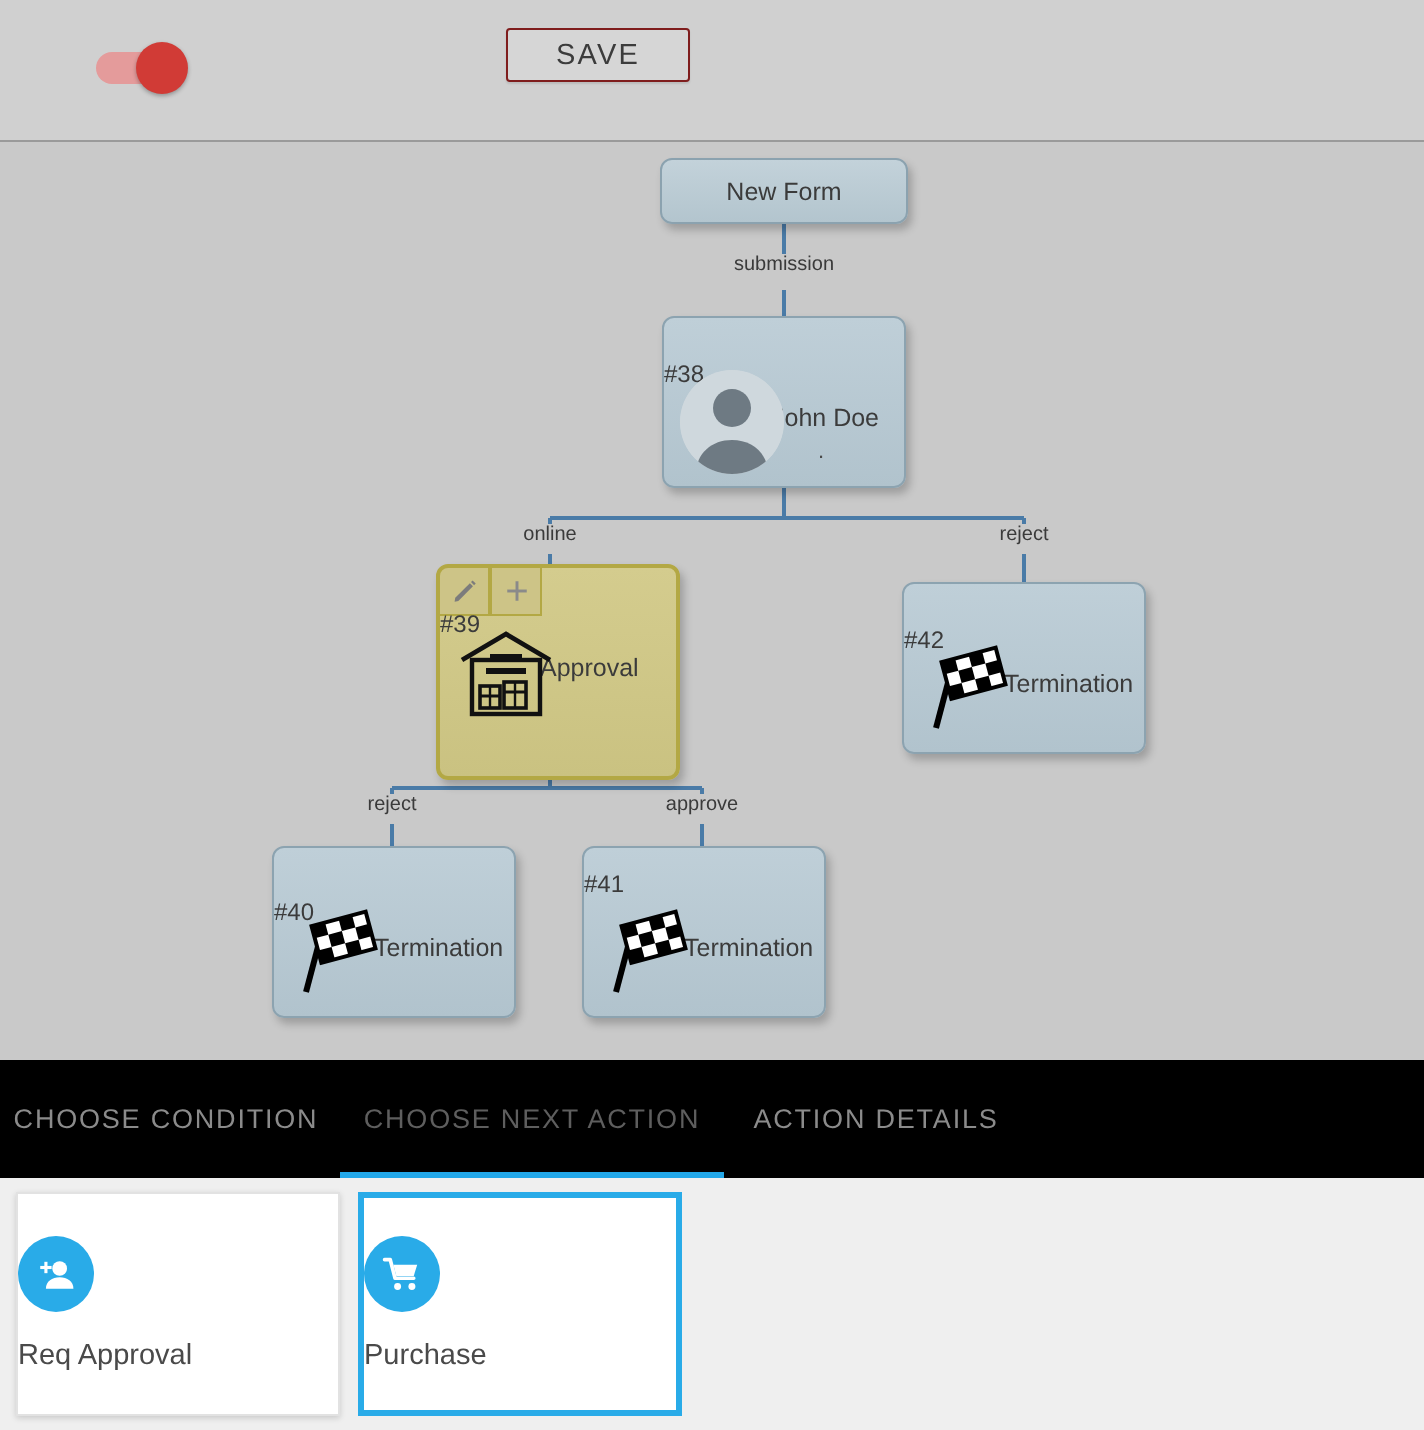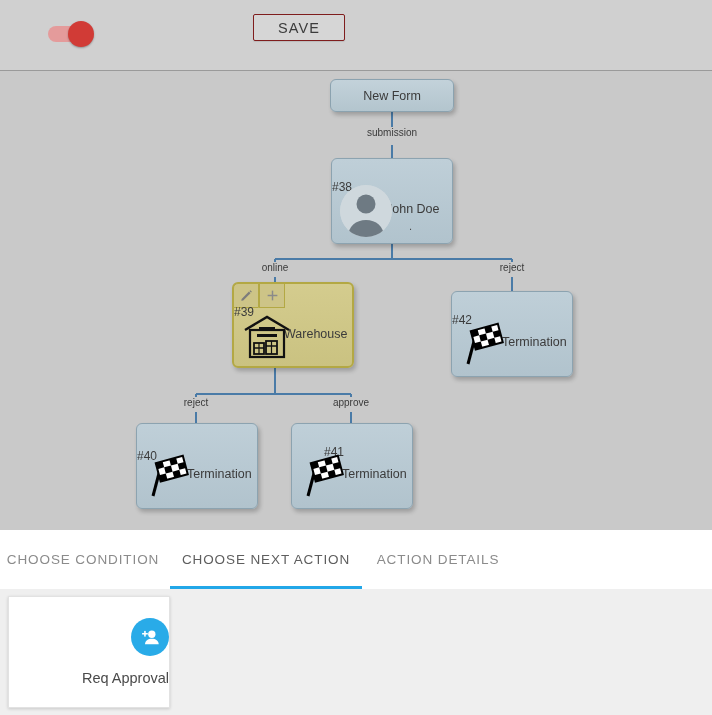--- a/index.html
+++ b/index.html
@@ -156,21 +156,21 @@
     cursor: pointer;
     box-sizing: border-box;
   }
   .node-btn:first-child { border-top-left-radius: 5px; }
 
   
   #tabbar {
     position: absolute;
     left: 0; top: 530px;
     width: 712px; height: 59px;
-    background: #ffffff;
+    background: #000000;
     box-sizing: border-box;
   }
   .tab {
     position: absolute;
     top: 0; height: 59px;
     display: flex;
     align-items: center;
     justify-content: center;
     font-size: 13.5px;
     letter-spacing: .9px;
@@ -194,21 +194,21 @@
     background: #efefef;
   }
   .card {
     position: absolute;
     top: 7px;
     width: 162px; height: 112px;
     background: #ffffff;
     box-sizing: border-box;
     display: flex;
     flex-direction: column;
-    align-items: flex-end;
+    align-items: flex-start;
     justify-content: center;
     cursor: pointer;
   }
   .card.plain {
     border: 1px solid #e2e2e2;
     box-shadow: 0 1px 3px rgba(0,0,0,.16);
   }
   .card.selected {
     border: 3px solid #29abe8;
   }
@@ -279,37 +279,37 @@
     <div class="node-dot" style="left:77px; top:61px;">.</div>
     <div class="avatar" style="left:8px; top:26px;">
       <svg viewBox="0 0 52 52" width="52" height="52">
         <circle cx="26" cy="26" r="26" fill="#cfd8dd"></circle>
         <circle cx="26" cy="19" r="9.5" fill="#6e7a83"></circle>
         <path d="M8 52c0-10.5 8-17 18-17s18 6.5 18 17z" fill="#6e7a83"></path>
       </svg>
     </div>
   </div>
 
-  <div class="node selected" style="left:232px; top:211px; width:122px; height:86px;">
+  <div class="node selected" style="left:218px; top:211px; width:122px; height:108px;">
     <div class="node-btns">
       <div class="node-btn">
         <svg viewBox="0 0 16 16" width="13" height="13">
           <path d="M2 12.2 L11 3.2 L12.9 5.1 L3.9 14.1 L1.6 14.6 Z" fill="#7c7c7c"></path>
           <path d="M11.7 2.5 L13.6 4.4 L14.6 3.4 L12.7 1.5 Z" fill="#7c7c7c"></path>
         </svg>
       </div>
       <div class="node-btn">
         <svg viewBox="0 0 16 16" width="13" height="13">
           <rect x="7.1" y="2" width="1.8" height="12" fill="#8a8a8a"></rect>
           <rect x="2" y="7.1" width="12" height="1.8" fill="#8a8a8a"></rect>
         </svg>
       </div>
     </div>
     <div class="node-num" style="top:21px;">#39</div>
-    <div class="node-title" style="left:50px; top:43px;">Warehouse</div>
+    <div class="node-title" style="left:50px; top:43px;">Approval</div>
     <svg style="position:absolute; left:8px; top:30px;" width="50" height="46" viewBox="0 0 50 46">
       <path d="M3 16 L25 3 L47 16" stroke="#111" stroke-width="2.4" fill="none"></path>
       <rect x="8" y="16" width="34" height="27" stroke="#111" stroke-width="2.2" fill="none"></rect>
       <rect x="17" y="13" width="16" height="3" fill="#111"></rect>
       <rect x="15" y="20" width="20" height="3" fill="#111"></rect>
       <rect x="12" y="29" width="10" height="11" stroke="#111" stroke-width="1.8" fill="none"></rect>
       <rect x="24" y="27" width="11" height="13" stroke="#111" stroke-width="1.8" fill="none"></rect>
       <line x1="12" y1="34" x2="22" y2="34" stroke="#111" stroke-width="1.5"></line>
       <line x1="24" y1="32" x2="35" y2="32" stroke="#111" stroke-width="1.5"></line>
       <line x1="17" y1="29" x2="17" y2="40" stroke="#111" stroke-width="1.2"></line>
@@ -345,21 +345,21 @@
         <rect x="25" y="8" width="7" height="6.3" fill="#000"></rect>
         <rect x="18" y="14.3" width="7" height="6.3" fill="#000"></rect>
         <rect x="32" y="14.3" width="7" height="6.3" fill="#000"></rect>
         <rect x="11" y="20.6" width="7" height="6.4" fill="#000"></rect>
         <rect x="25" y="20.6" width="7" height="6.4" fill="#000"></rect>
       </g>
     </svg>
   </div>
 
   <div class="node task" style="left:291px; top:352px; width:122px; height:86px;">
-    <div class="node-num" style="top:21px;margin-left:32px;">#41</div>
+    <div class="node-num" style="top:11px;">#41</div>
     <div class="node-title" style="left:50px; top:43px;">Termination</div>
     <svg style="position:absolute; left:10px; top:30px;" width="46" height="46" viewBox="0 0 46 46">
       <line x1="6" y1="42" x2="15" y2="8" stroke="#000" stroke-width="3"></line>
       <g transform="rotate(-15 14 17)">
         <rect x="11" y="8" width="28" height="19" fill="#fff" stroke="#000" stroke-width="2"></rect>
         <rect x="11" y="8" width="7" height="6.3" fill="#000"></rect>
         <rect x="25" y="8" width="7" height="6.3" fill="#000"></rect>
         <rect x="18" y="14.3" width="7" height="6.3" fill="#000"></rect>
         <rect x="32" y="14.3" width="7" height="6.3" fill="#000"></rect>
         <rect x="11" y="20.6" width="7" height="6.4" fill="#000"></rect>
@@ -389,13 +389,24 @@
       <svg viewBox="0 0 24 24" width="22" height="22">
         <circle cx="14" cy="9" r="4" fill="#fff"></circle>
         <path d="M6.5 20c0-4 3.4-6.2 7.5-6.2s7.5 2.2 7.5 6.2z" fill="#fff"></path>
         <rect x="3.4" y="7.6" width="6.2" height="1.7" fill="#fff"></rect>
         <rect x="5.65" y="5.35" width="1.7" height="6.2" fill="#fff"></rect>
       </svg>
     </div>
     <div class="card-label">Req Approval</div>
   </div>
 
+  <div class="card selected" style="left:179px;">
+    <div class="card-icon">
+      <svg viewBox="0 0 24 24" width="22" height="22">
+        <path d="M2.5 4.2h3.1l2.6 10.1h10.2" stroke="#fff" stroke-width="2" fill="none" stroke-linecap="round" stroke-linejoin="round"></path>
+        <path d="M7.3 6.9h13l-1.9 6.2H8.9z" fill="#fff"></path>
+        <circle cx="9.6" cy="18.8" r="1.9" fill="#fff"></circle>
+        <circle cx="17.4" cy="18.8" r="1.9" fill="#fff"></circle>
+      </svg>
+    </div>
+    <div class="card-label">Purchase</div>
+  </div>
 </div>
 
 </body></html>

